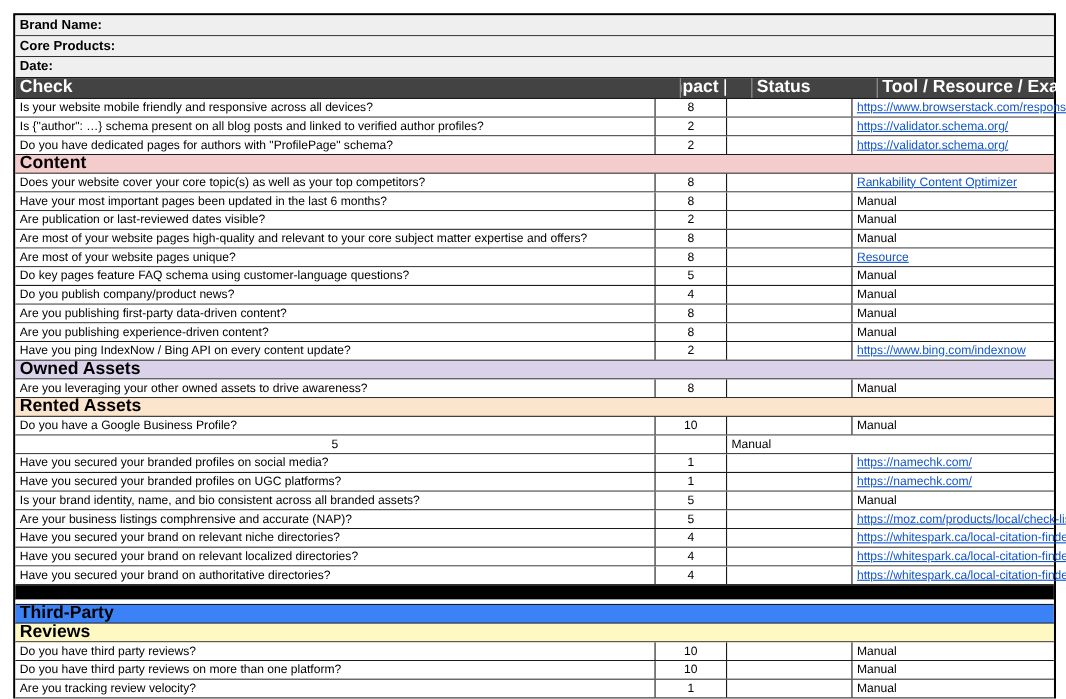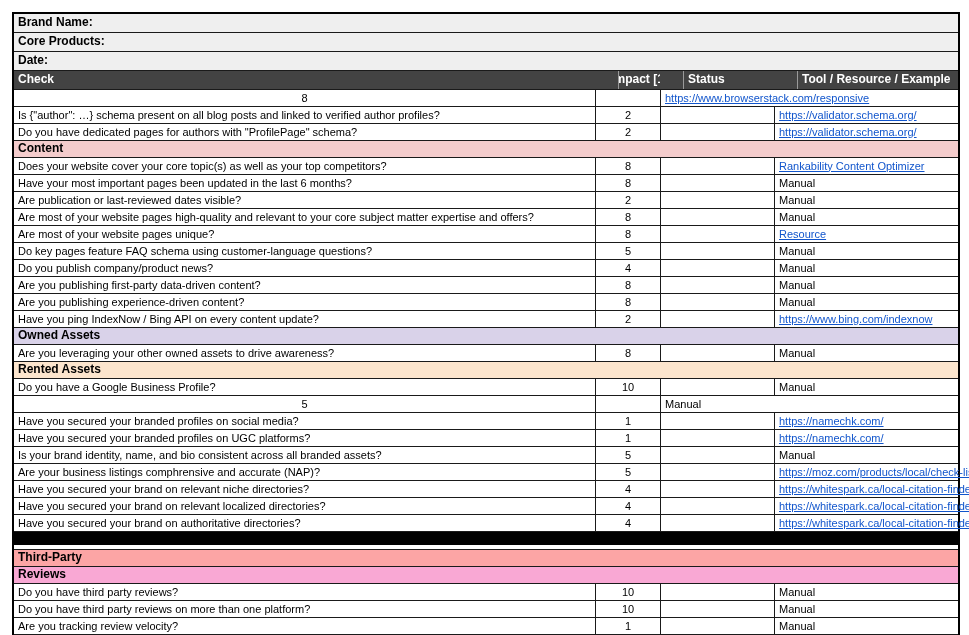--- a/index.html
+++ b/index.html
@@ -50,25 +50,25 @@
     box-sizing: border-box;
   }
   .span { grid-column: 1 / -1; }
 
   .row.field .cell {
     font-weight: bold;
     font-size: 12px;
   }
   .row.section .cell {
     font-weight: bold;
-    font-size: 12px;
+    font-size: 16px;
   }
   .row.header .cell {
     font-weight: bold;
-    font-size: 12px;
+    font-size: 16px;
     color: #ffffff;
   }
   .row.header .cell + .cell { border-left: 1px solid #9a9a9a; margin-left: 23px; }
 
   .row.item .cell + .cell { border-left: 1px solid #1a1a1a; }
   .cell.impact { justify-content: center; }
   .cell.tool {
     overflow: visible;        
     white-space: nowrap;
     text-align: center;
@@ -93,20 +93,21 @@
       <div class="row field">
         <div class="cell span">Date:</div>
       </div>
       <div class="row header">
         <div class="cell">Check</div>
         <div class="cell impact">Impact [1]</div>
         <div class="cell">Status</div>
         <div class="cell tool">Tool / Resource / Example</div>
       </div>
       <div class="row item">
+        <div class="cell">Is your website mobile friendly and responsive across all devices?</div>
         <div class="cell impact">8</div>
         <div class="cell"></div>
         <div class="cell tool">
           <a class="link">https://www.browserstack.com/responsive</a>
         </div>
       </div>
       <div class="row item">
         <div class="cell">Is {"author": …} schema present on all blog posts and linked to verified author profiles?</div>
         <div class="cell impact">2</div>
         <div class="cell"></div>
@@ -267,24 +268,24 @@
         <div class="cell tool">
           <a class="link">https://whitespark.ca/local-citation-finder</a>
         </div>
       </div>
       <div class="row divider">
         <div class="cell span"></div>
       </div>
       <div class="row gap">
         <div class="cell span"></div>
       </div>
-      <div class="row section" style="background: #fca5a5;">
+      <div class="row section" style="background: #3b82f6;">
         <div class="cell span">Third-Party</div>
       </div>
-      <div class="row section" style="background: #f9a8d4;">
+      <div class="row section" style="background: #fef9c3;">
         <div class="cell span">Reviews</div>
       </div>
       <div class="row item">
         <div class="cell">Do you have third party reviews?</div>
         <div class="cell impact">10</div>
         <div class="cell"></div>
         <div class="cell tool">Manual</div>
       </div>
       <div class="row item">
         <div class="cell">Do you have third party reviews on more than one platform?</div>

